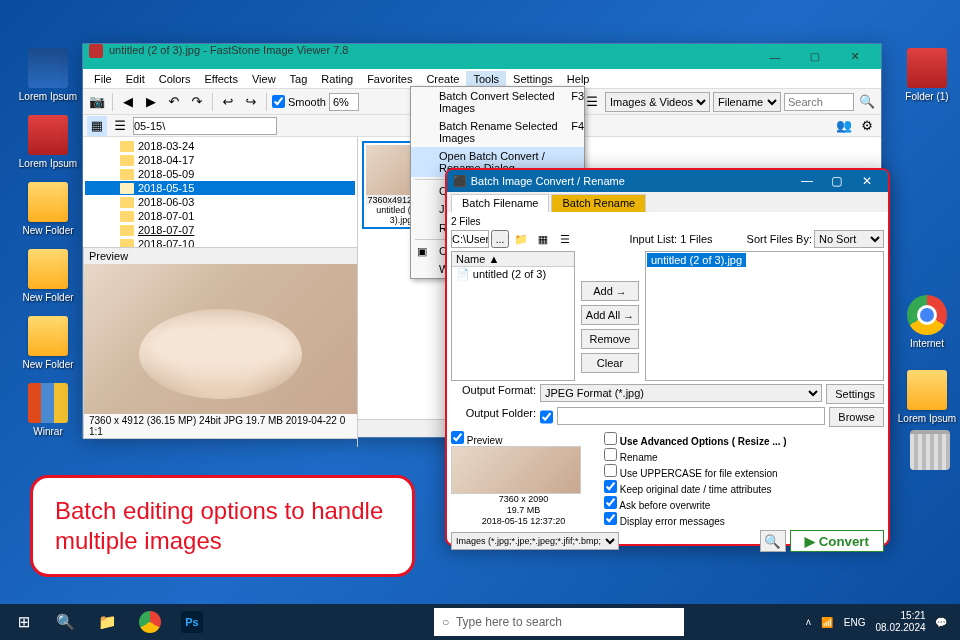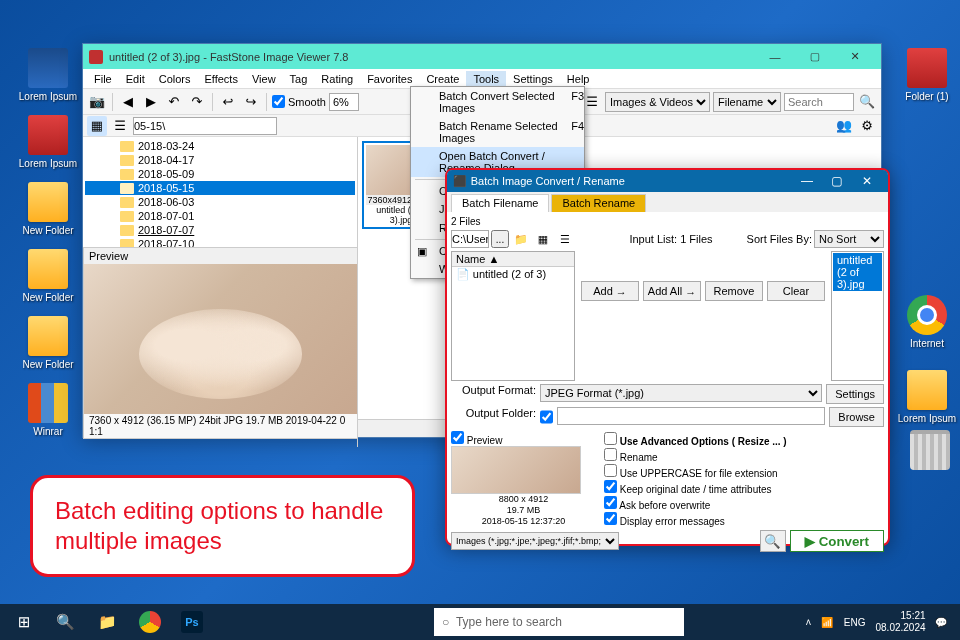--- a/index.html
+++ b/index.html
@@ -3,21 +3,21 @@
 <meta charset="utf-8">
 <style>
 * { box-sizing: border-box; margin: 0; padding: 0; font-family: 'Segoe UI', Tahoma, sans-serif; }
 body { width: 960px; height: 640px; overflow: hidden; background: linear-gradient(135deg, #0a4d9e 0%, #1e6bc7 50%, #0a4d9e 100%); position: relative; }
 .desktop-icon { position: absolute; width: 60px; text-align: center; color: #fff; font-size: 10px; text-shadow: 1px 1px 2px rgba(0,0,0,0.8); cursor: pointer; }
 .desktop-icon .icn { width: 40px; height: 40px; margin: 0 auto 3px; display: flex; align-items: center; justify-content: center; font-size: 28px; }
 .folder-icon { background: linear-gradient(#ffd970, #ffb020); border-radius: 3px; box-shadow: 0 1px 3px rgba(0,0,0,0.3); }
 
 
 .main-window { position: absolute; left: 82px; top: 43px; width: 800px; height: 395px; background: #fff; border: 1px solid #4a7ab0; box-shadow: 0 4px 20px rgba(0,0,0,0.3); }
-.titlebar { height: 25px; background: #5eead4; display: flex; align-items: center; padding: 0 6px; font-size: 11px; color: #333; }
+.titlebar { height: 25px; background: #14b8a6; display: flex; align-items: flex-start; padding: 0 6px; font-size: 11px; color: #333; }
 .titlebar .ticon { width: 14px; height: 14px; background: #c03030; border-radius: 2px; margin-right: 6px; }
 .titlebar .spacer { flex: 1; }
 .winbtn { width: 40px; height: 25px; display: flex; align-items: center; justify-content: center; font-size: 11px; color: #333; cursor: pointer; }
 .menubar { height: 20px; display: flex; align-items: center; padding: 0 4px; font-size: 11px; border-bottom: 1px solid #ddd; }
 .menubar span { padding: 2px 7px; cursor: pointer; }
 .menubar span.active { background: #d0e4f7; }
 .toolbar { height: 26px; display: flex; align-items: center; padding: 2px 4px; gap: 3px; border-bottom: 1px solid #ddd; background: #f5f5f5; }
 .tbtn { width: 20px; height: 20px; display: flex; align-items: center; justify-content: center; font-size: 13px; cursor: pointer; border-radius: 2px; }
 .sep { width: 1px; height: 18px; background: #ccc; margin: 0 2px; }
 .toolbar input[type=text] { height: 18px; font-size: 11px; padding: 0 3px; border: 1px solid #aaa; }
@@ -50,21 +50,21 @@
 .batch-dialog .btitle .bwbtn { width: 30px; text-align: center; cursor: pointer; font-size: 12px; }
 .batch-dialog .tabs { height: 20px; display: flex; font-size: 11px; background: #f0f0f0; padding: 2px 4px 0; }
 .batch-dialog .tabs .tab { padding: 2px 10px; border: 1px solid #ccc; background: #fff; margin-right: 2px; cursor: pointer; border-bottom: none; }
 .batch-dialog .bbody { padding: 4px; font-size: 11px; }
 .batch-dialog .browse-row { display: flex; align-items: center; gap: 2px; margin-bottom: 2px; }
 .batch-dialog .browse-row input, .batch-dialog .browse-row select { font-size: 11px; height: 18px; border: 1px solid #aaa; }
 .batch-dialog .cols { display: flex; gap: 6px; }
 .batch-dialog .filelist { width: 124px; height: 130px; border: 1px solid #aaa; font-size: 11px; }
 .batch-dialog .filelist .fhdr { background: #f0f0f0; padding: 1px 4px; border-bottom: 1px solid #ccc; }
 .batch-dialog .filelist .fitem { padding: 1px 4px; }
-.batch-dialog .midbtns { display: flex; flex-direction: row; gap: 4px; padding-top: 30px; }
+.batch-dialog .midbtns { display: flex; flex-direction: column; gap: 4px; padding-top: 30px; }
 .batch-dialog .midbtns button { width: 58px; height: 20px; font-size: 11px; background: #f0f0f0; border: 1px solid #aaa; cursor: pointer; }
 .batch-dialog .inputlist { flex: 1; }
 .batch-dialog .inputlist .lbox { height: 130px; border: 1px solid #aaa; }
 .batch-dialog .inputlist .lbox .litem { background: #0078d7; color: #fff; padding: 1px 4px; font-size: 11px; display: inline-block; margin: 1px; }
 .batch-dialog .formrow { display: flex; gap: 4px; margin: 3px 0; font-size: 11px; }
 .batch-dialog .formrow label { width: 85px; text-align: right; }
 .batch-dialog .formrow select, .batch-dialog .formrow input[type=text] { flex: 1; height: 18px; font-size: 11px; border: 1px solid #aaa; }
 .batch-dialog .formrow button { height: 20px; font-size: 11px; padding: 0 8px; background: #f0f0f0; border: 1px solid #aaa; cursor: pointer; }
 .batch-dialog .opts { display: flex; gap: 8px; margin-top: 4px; }
 .batch-dialog .opts .pv { width: 145px; }
@@ -313,21 +313,21 @@
       <label>Output Folder:</label>
       <input type="checkbox" checked="" style="">
       <input type="text" style="">
       <button>Browse</button>
     </div>
     <div class="opts">
       <div class="pv">
         <label style="font-size:10px"><input type="checkbox" checked="" style=""> <span>Preview</span></label>
         <div class="pvimg"></div>
         <div class="pvinfo">
-          <div>8800 x 4912</div>
+          <div>7360 x 2090</div>
           <div>19.7 MB</div>
           <div>2018-05-15 12:37:20</div>
         </div>
       </div>
       <div class="chks">
         <label><input type="checkbox" style=""> <b>Use Advanced Options ( Resize ... )</b></label>
         <label><input type="checkbox" style=""> <span>Rename</span></label>
         <label><input type="checkbox" style=""> <span>Use UPPERCASE for file extension</span></label>
         <label><input type="checkbox" checked="" style=""> <span>Keep original date / time attributes</span></label>
         <label><input type="checkbox" checked="" style=""> <span>Ask before overwrite</span></label>

